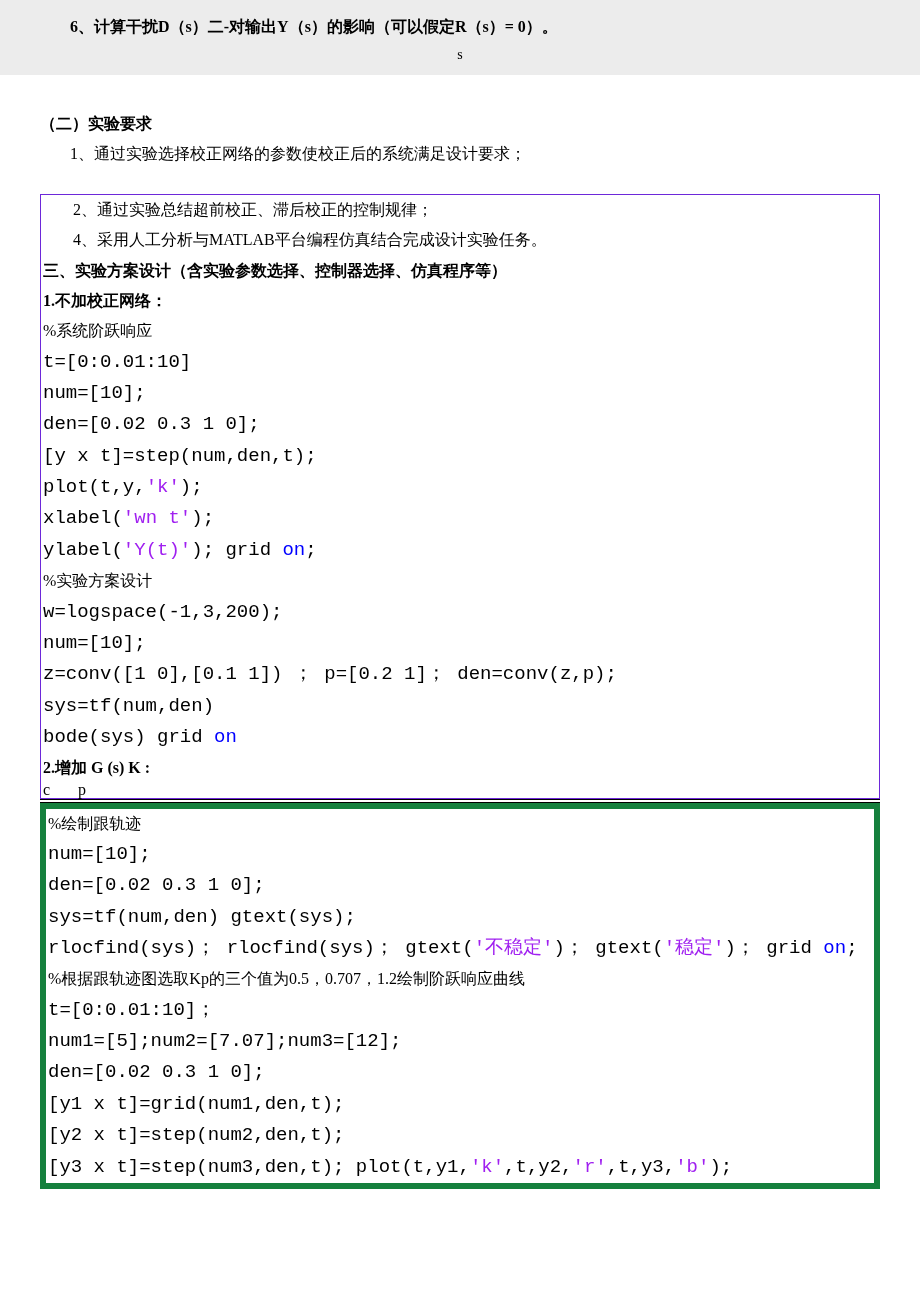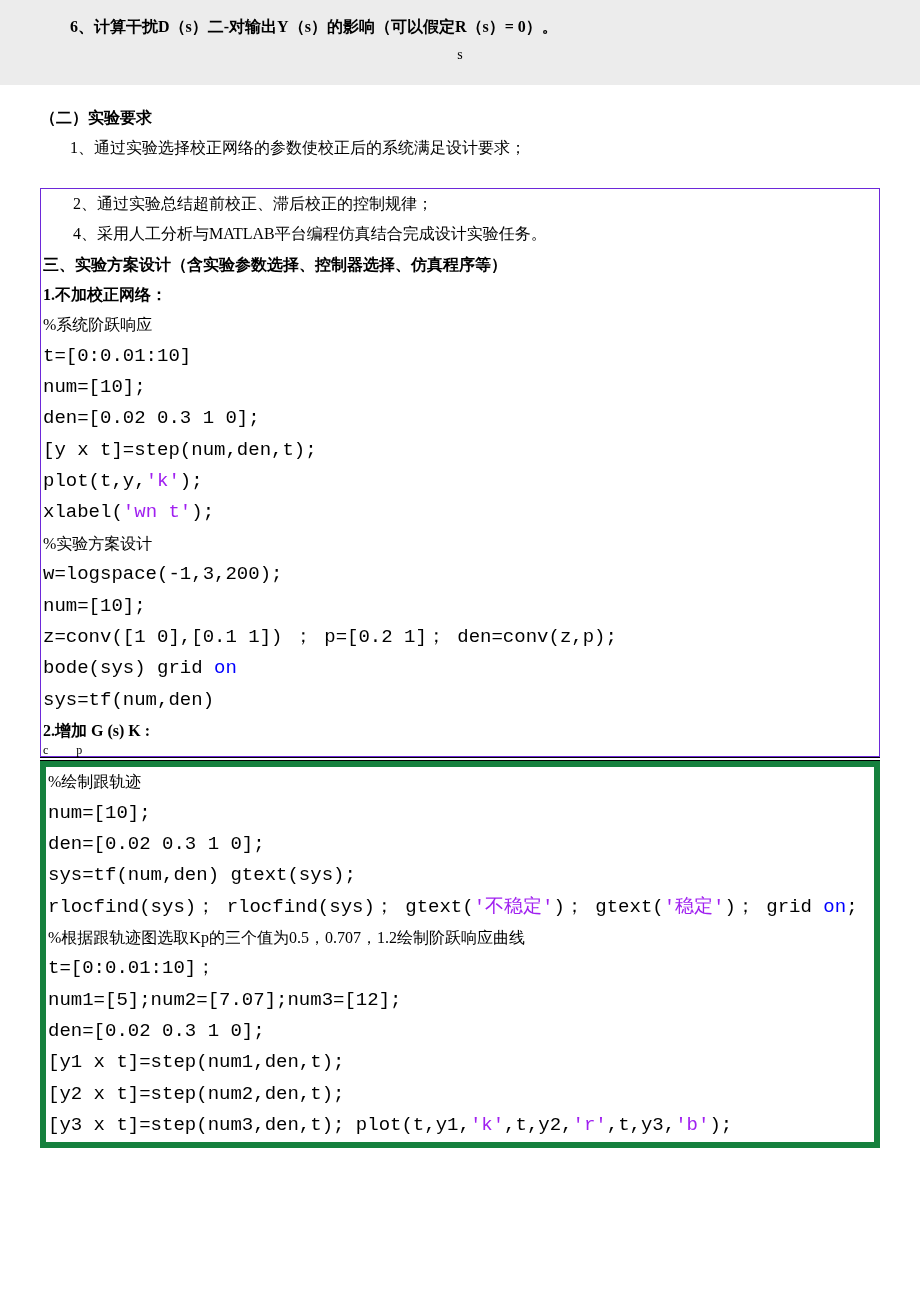--- a/index.html
+++ b/index.html
@@ -7,24 +7,24 @@
     font-family: "SimSun", "宋体", serif;
     font-size: 16px;
     line-height: 1.9;
     color: #000;
     background: #fff;
     width: 920px;
     margin: 0 auto;
   }
   .shaded {
     background: #ececec;
-    padding: 12px 40px 16px 40px;
+    padding: 12px 40px 6px 40px;
   }
   .main-pad {
-    padding: 12px 40px 20px 40px;
+    padding: 28px 40px 20px 40px;
   }
   .p6 { font-weight: bold; margin-left: 30px; }
   .center-s { text-align: center; font-size: 14px; font-family: "Times New Roman", serif; }
   .h2 { font-weight: bold; margin-top: 6px; }
   .indent { margin-left: 30px; }
   .box {
     border: 1px solid #6d28d9;
     margin: 4px 40px 0 40px;
     padding: 0;
   }
@@ -40,21 +40,21 @@
   .code span.str { color: #a020f0; }
   .code span.kw { color: #0000ff; }
   .spacer-line {
     border-top: 1px solid #000;
     border-bottom: 1px solid #000;
     height: 4px;
     margin: 0 40px;
     position: relative;
   }
   .sub-note {
-    font-size: 12px;
+    font-size: 16px;
     font-family: "Times New Roman", serif;
     padding-left: 78px;
     letter-spacing: 28px;
     line-height: 1;
     margin-top: -2px;
   }
   .box2 {
     border: 6px solid #15803d;
     margin: 0 40px 0 40px;
     padding: 0;
@@ -79,38 +79,39 @@
   <p class="indent">4、采用人工分析与MATLAB平台编程仿真结合完成设计实验任务。</p>
   <p class="section-h">三、实验方案设计（含实验参数选择、控制器选择、仿真程序等）</p>
   <p class="sub-h">1.不加校正网络：</p>
   <p>%系统阶跃响应</p>
   <p class="code">t=[0:0.01:10]</p>
   <p class="code">num=[10];</p>
   <p class="code">den=[0.02 0.3 1 0];</p>
   <p class="code">[y x t]=step(num,den,t);</p>
   <p class="code"><span>plot(t,y,</span><span class="str">'k'</span><span>);</span></p>
   <p class="code"><span>xlabel(</span><span class="str">'wn t'</span><span>);</span></p>
+  <p class="code"><span>ylabel(</span><span class="str">'Y(t)'</span><span>); grid </span><span class="kw">on</span><span>;</span></p>
   <p>%实验方案设计</p>
   <p class="code">w=logspace(-1,3,200);</p>
   <p class="code">num=[10];</p>
   <p class="code">z=conv([1 0],[0.1 1]) ； p=[0.2 1]； den=conv(z,p);</p>
+  <p class="code">sys=tf(num,den)</p>
   <p class="code"><span>bode(sys) grid </span><span class="kw">on</span></p>
-  <p class="code">sys=tf(num,den)</p>
   <p class="sub-h">2.增加 G (s) K :</p>
   <p class="sub-note">cp</p>
 </div>
 
 <div class="spacer-line"></div>
 
 <div class="box2">
   <p>%绘制跟轨迹</p>
   <p class="code">num=[10];</p>
   <p class="code">den=[0.02 0.3 1 0];</p>
   <p class="code">sys=tf(num,den) gtext(sys);</p>
   <p class="code"><span>rlocfind(sys)； rlocfind(sys)； gtext(</span><span class="str">'不稳定'</span><span>)； gtext(</span><span class="str">'稳定'</span><span>)； grid </span><span class="kw">on</span><span>;</span></p>
   <p>%根据跟轨迹图选取Kp的三个值为0.5，0.707，1.2绘制阶跃响应曲线</p>
   <p class="code">t=[0:0.01:10]；</p>
   <p class="code">num1=[5];num2=[7.07];num3=[12];</p>
   <p class="code">den=[0.02 0.3 1 0];</p>
-  <p class="code">[y1 x t]=step(num1,den,t);</p>
+  <p class="code">[y1 x t]=grid(num1,den,t);</p>
   <p class="code">[y2 x t]=step(num2,den,t);</p>
   <p class="code"><span>[y3 x t]=step(num3,den,t); plot(t,y1,</span><span class="str">'k'</span><span>,t,y2,</span><span class="str">'r'</span><span>,t,y3,</span><span class="str">'b'</span><span>);</span></p>
 </div>
 
 </body></html>

